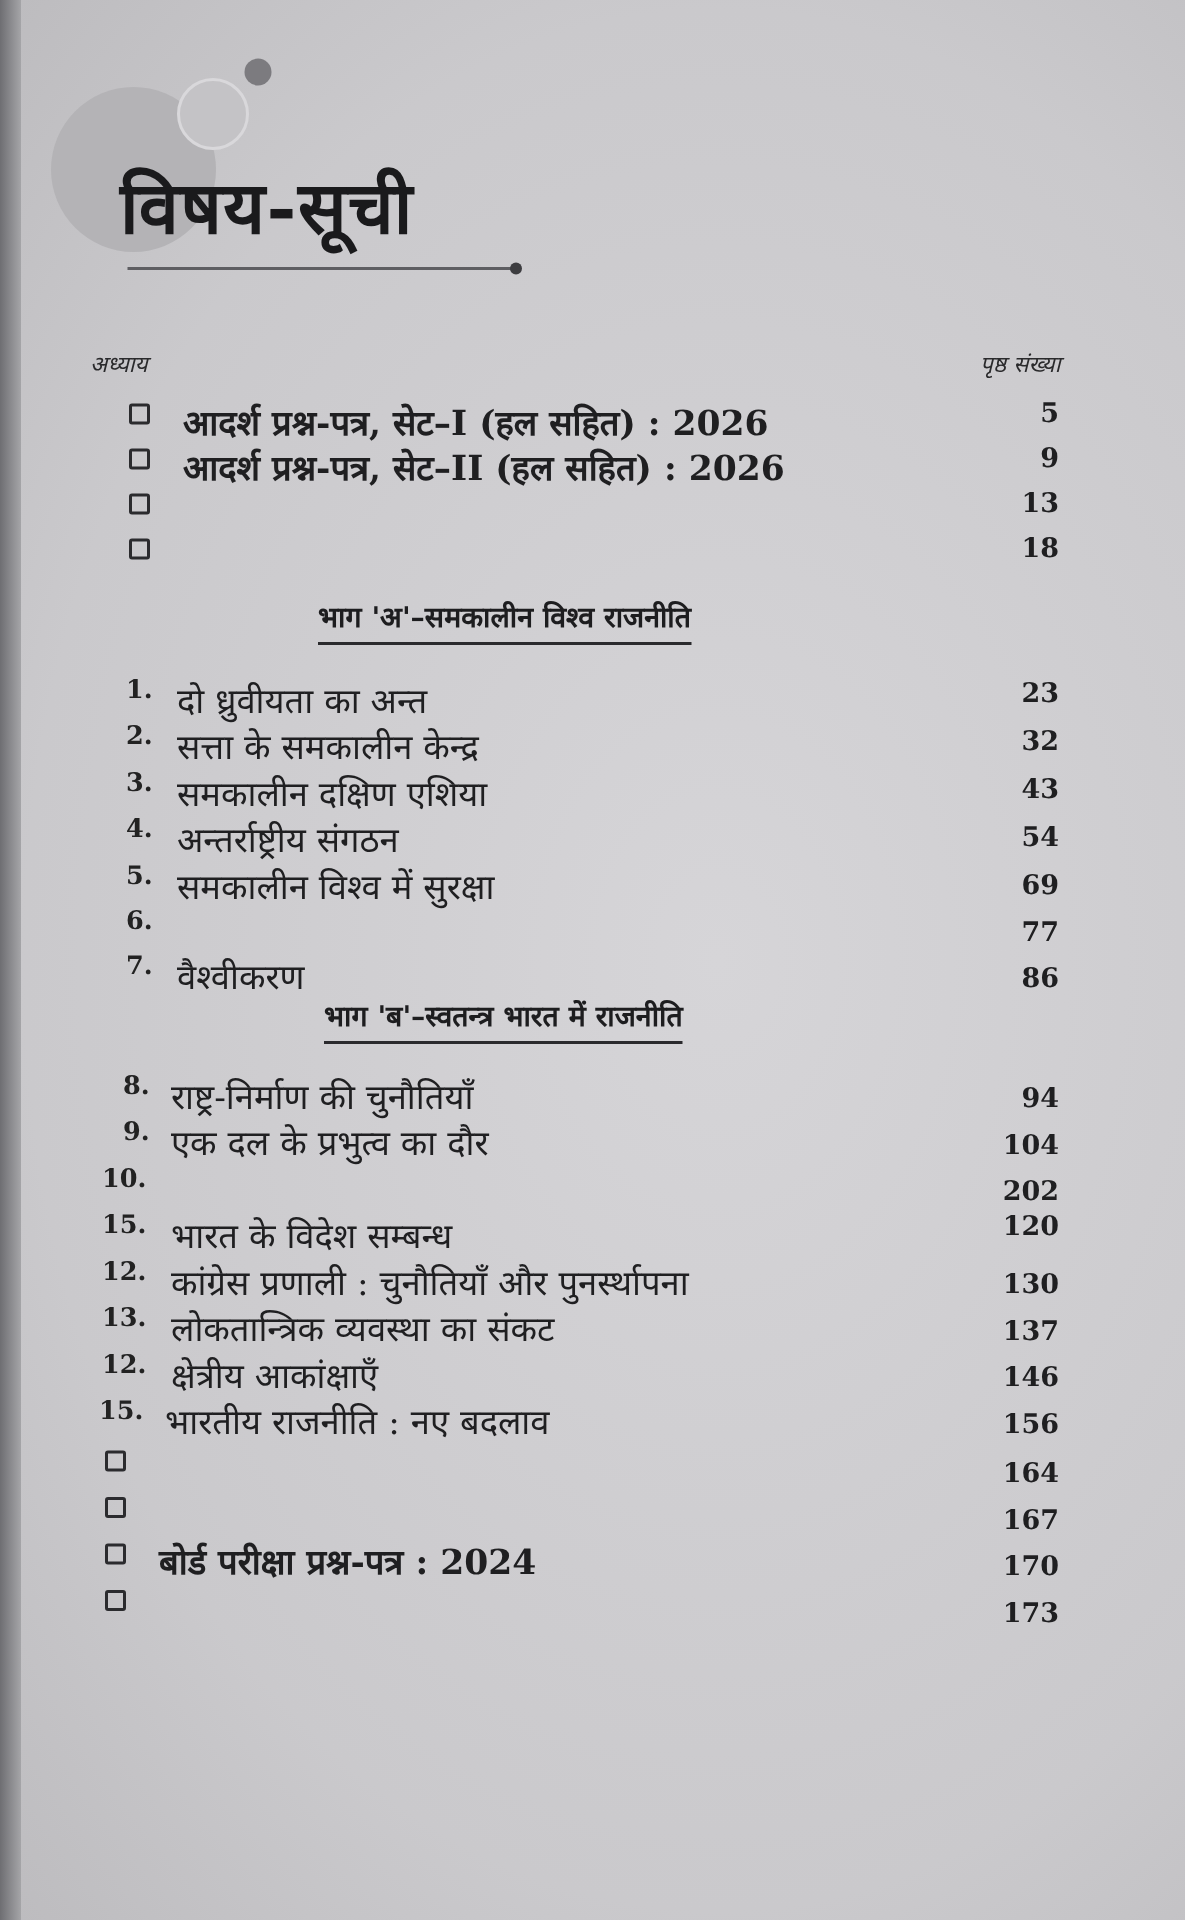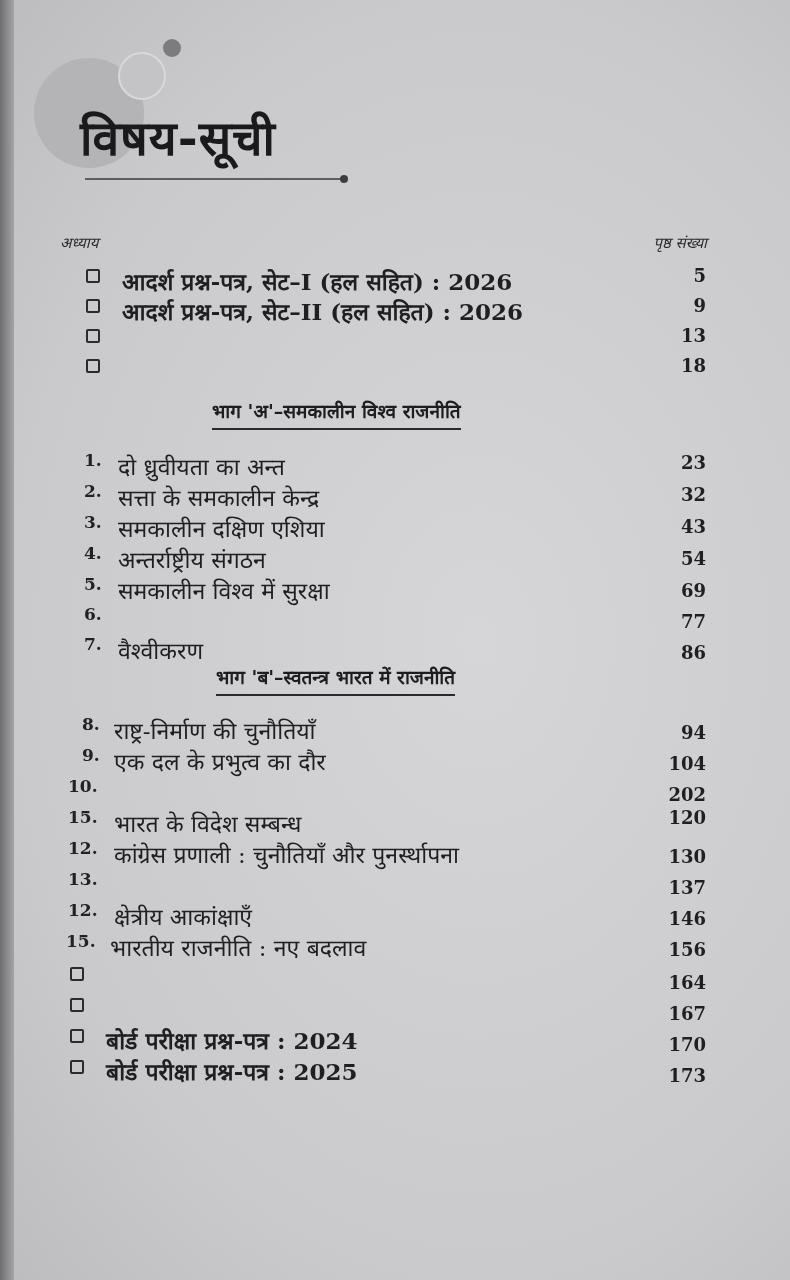--- a/index.html
+++ b/index.html
@@ -141,20 +141,21 @@
   <span class="label" style="left:114px;top:0px">भारत के विदेश सम्बन्ध</span>
   <span class="page-no" style="top:0">120</span>
 </div>
 <div class="row" style="top:838px">
   <span class="num" style="left:68px;top:0px">12.</span>
   <span class="label" style="left:114px;top:0px">कांग्रेस प्रणाली : चुनौतियाँ और पुनर्स्थापना</span>
   <span class="page-no" style="top:8px">130</span>
 </div>
 <div class="row" style="top:869px">
   <span class="num" style="left:68px;top:0px">13.</span>
+  <span class="label" style="left:114px;top:0px">लोकतान्त्रिक व्यवस्था का संकट</span>
   <span class="page-no" style="top:8px">137</span>
 </div>
 <div class="row" style="top:900px">
   <span class="num" style="left:68px;top:0px">12.</span>
   <span class="label" style="left:114px;top:0px">क्षेत्रीय आकांक्षाएँ</span>
   <span class="page-no" style="top:8px">146</span>
 </div>
 <div class="row" style="top:931px">
   <span class="num" style="left:66px;top:0px">15.</span>
   <span class="label" style="left:110px;top:0px">भारतीय राजनीति : नए बदलाव</span>
@@ -169,15 +170,14 @@
   <span class="box" style="left:70px;top:5px"></span>
   <span class="page-no" style="top:10px">167</span>
 </div>
 <div class="row" style="top:1024px">
   <span class="box" style="left:70px;top:5px"></span>
   <span class="label bold" style="left:106px;top:0px">बोर्ड परीक्षा प्रश्न-पत्र : 2024</span>
   <span class="page-no" style="top:10px">170</span>
 </div>
 <div class="row" style="top:1055px">
   <span class="box" style="left:70px;top:5px"></span>
-  <span class="label bold" style="left:106px;top:0px">बोर्ड परीक्षा प्रश्न-पत्र : 2025</span>
   <span class="page-no" style="top:10px">173</span>
 </div>
 
 </body></html>

